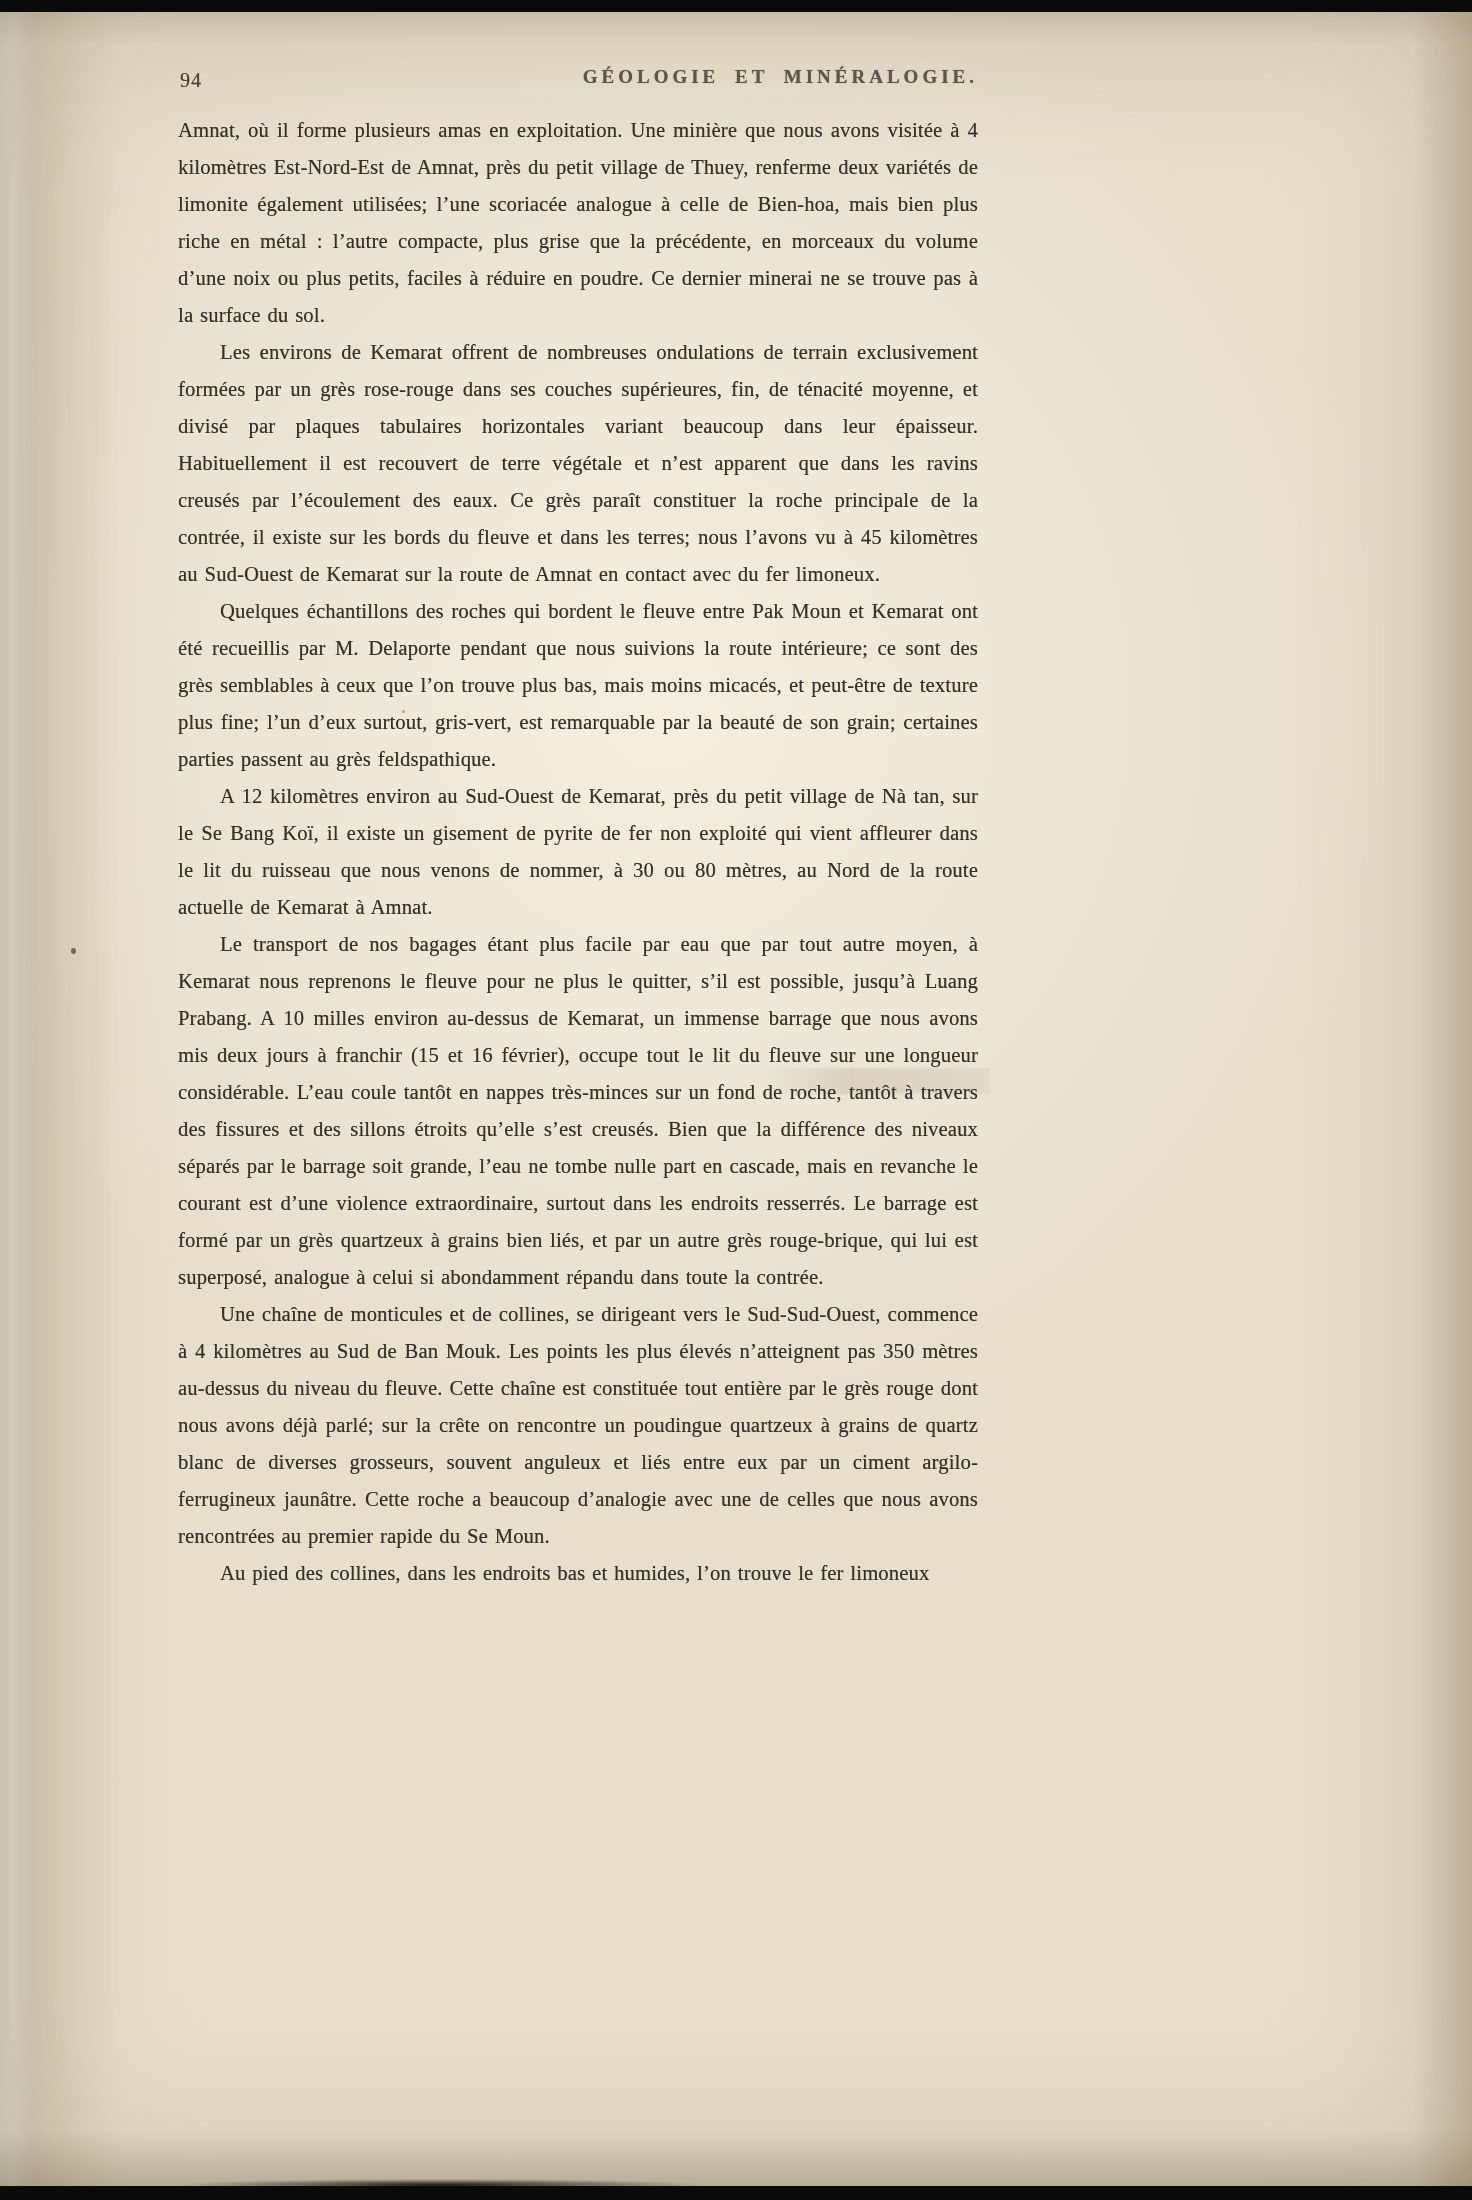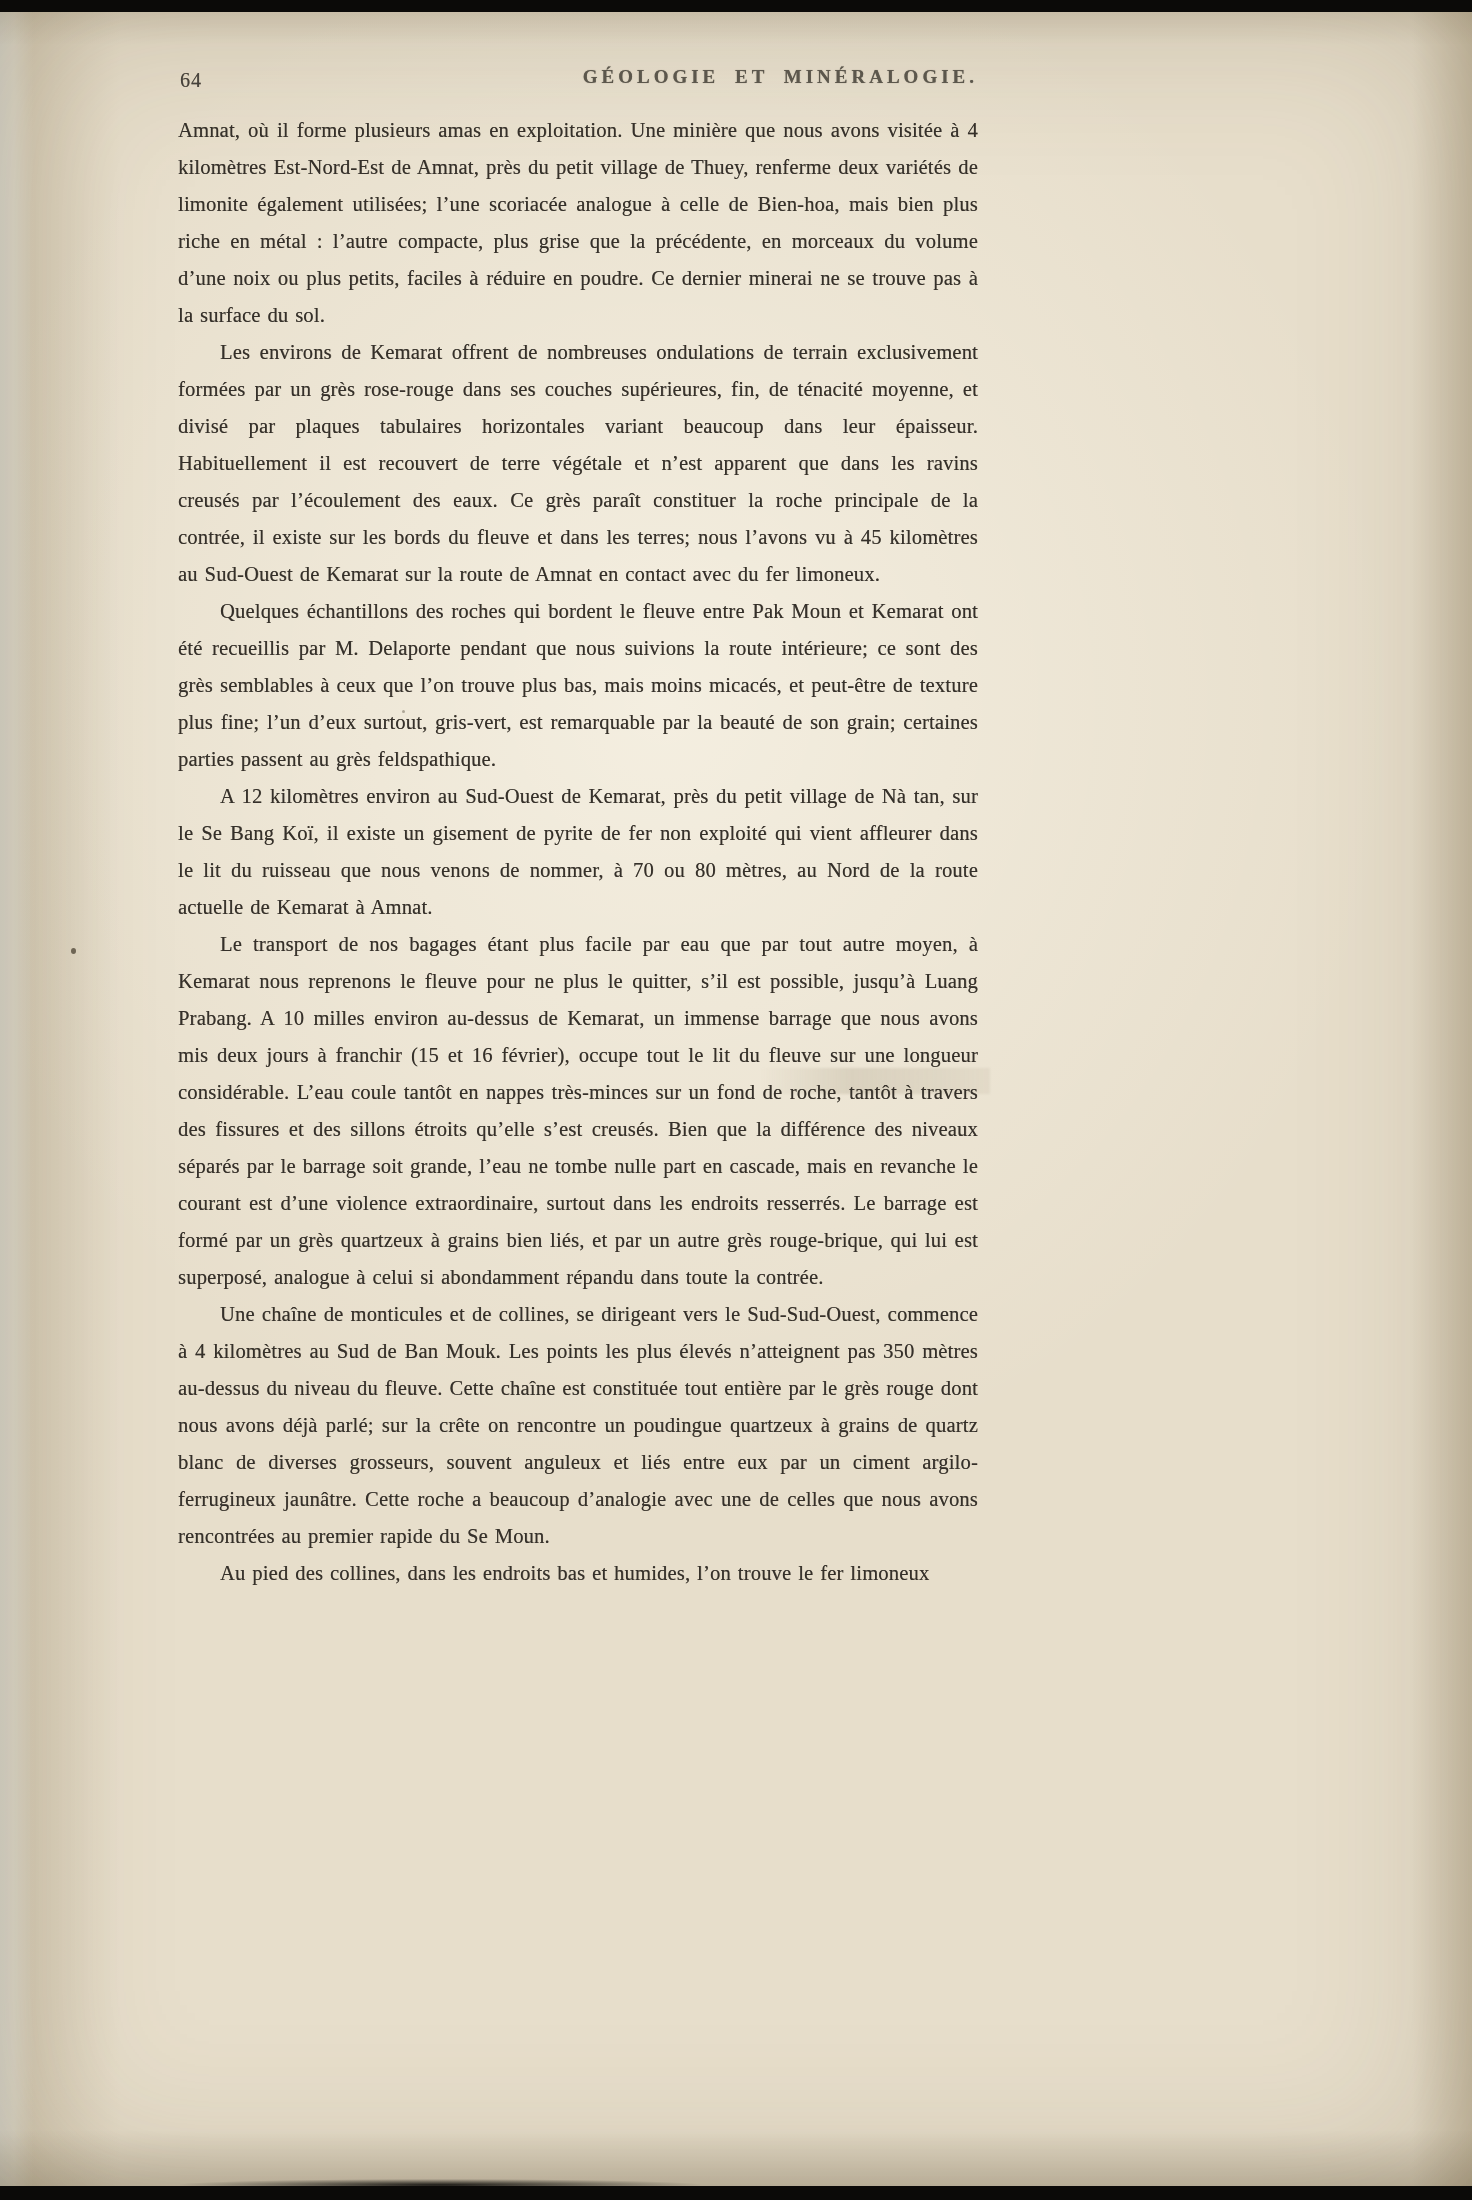--- a/index.html
+++ b/index.html
@@ -119,29 +119,29 @@
 
   <div class="edge-strip top"></div>
 
   <div class="bleed"></div>
   <div class="speck s1"></div>
   <div class="speck s2"></div>
 
   <div class="content">
 
     <div class="running-header">
-      <span class="pagenum">64</span>
+      <span class="pagenum">94</span>
       <span class="running-title">GÉOLOGIE ET MINÉRALOGIE.</span>
     </div>
 
     <div class="body-text" lang="fr">
       <p class="continuation">Amnat, où il forme plusieurs amas en exploitation. Une minière que nous avons visitée à 4 kilomètres Est-Nord-Est de Amnat, près du petit village de Thuey, renferme deux variétés de limonite également utilisées; l’une scoriacée analogue à celle de Bien-hoa, mais bien plus riche en métal : l’autre compacte, plus grise que la précédente, en morceaux du volume d’une noix ou plus petits, faciles à réduire en poudre. Ce dernier minerai ne se trouve pas à la surface du sol.</p>
       <p>Les environs de Kemarat offrent de nombreuses ondulations de terrain exclusivement formées par un grès rose-rouge dans ses couches supérieures, fin, de ténacité moyenne, et divisé par plaques tabulaires horizontales variant beaucoup dans leur épaisseur. Habituellement il est recouvert de terre végétale et n’est apparent que dans les ravins creusés par l’écoulement des eaux. Ce grès paraît constituer la roche principale de la contrée, il existe sur les bords du fleuve et dans les terres; nous l’avons vu à 45 kilomètres au Sud-Ouest de Kemarat sur la route de Amnat en contact avec du fer limoneux.</p>
       <p>Quelques échantillons des roches qui bordent le fleuve entre Pak Moun et Kemarat ont été recueillis par M. Delaporte pendant que nous suivions la route intérieure; ce sont des grès semblables à ceux que l’on trouve plus bas, mais moins micacés, et peut-être de texture plus fine; l’un d’eux surtout, gris-vert, est remarquable par la beauté de son grain; certaines parties passent au grès feldspathique.</p>
-      <p>A 12 kilomètres environ au Sud-Ouest de Kemarat, près du petit village de Nà tan, sur le Se Bang Koï, il existe un gisement de pyrite de fer non exploité qui vient affleurer dans le lit du ruisseau que nous venons de nommer, à 70 ou 80 mètres, au Nord de la route actuelle de Kemarat à Amnat.</p>
+      <p>A 12 kilomètres environ au Sud-Ouest de Kemarat, près du petit village de Nà tan, sur le Se Bang Koï, il existe un gisement de pyrite de fer non exploité qui vient affleurer dans le lit du ruisseau que nous venons de nommer, à 30 ou 80 mètres, au Nord de la route actuelle de Kemarat à Amnat.</p>
       <p>Le transport de nos bagages étant plus facile par eau que par tout autre moyen, à Kemarat nous reprenons le fleuve pour ne plus le quitter, s’il est possible, jusqu’à Luang Prabang. A 10 milles environ au-dessus de Kemarat, un immense barrage que nous avons mis deux jours à franchir (15 et 16 février), occupe tout le lit du fleuve sur une longueur considérable. L’eau coule tantôt en nappes très-minces sur un fond de roche, tantôt à travers des fissures et des sillons étroits qu’elle s’est creusés. Bien que la différence des niveaux séparés par le barrage soit grande, l’eau ne tombe nulle part en cascade, mais en revanche le courant est d’une violence extraordinaire, surtout dans les endroits resserrés. Le barrage est formé par un grès quartzeux à grains bien liés, et par un autre grès rouge-brique, qui lui est superposé, analogue à celui si abondamment répandu dans toute la contrée.</p>
       <p>Une chaîne de monticules et de collines, se dirigeant vers le Sud-Sud-Ouest, commence à 4 kilomètres au Sud de Ban Mouk. Les points les plus élevés n’atteignent pas 350 mètres au-dessus du niveau du fleuve. Cette chaîne est constituée tout entière par le grès rouge dont nous avons déjà parlé; sur la crête on rencontre un poudingue quartzeux à grains de quartz blanc de diverses grosseurs, souvent anguleux et liés entre eux par un ciment argilo-ferrugineux jaunâtre. Cette roche a beaucoup d’analogie avec une de celles que nous avons rencontrées au premier rapide du Se Moun.</p>
       <p>Au pied des collines, dans les endroits bas et humides, l’on trouve le fer limoneux</p>
     </div>
 
   </div>
 
   <div class="edge-strip bottom"></div>
 
 </div>

